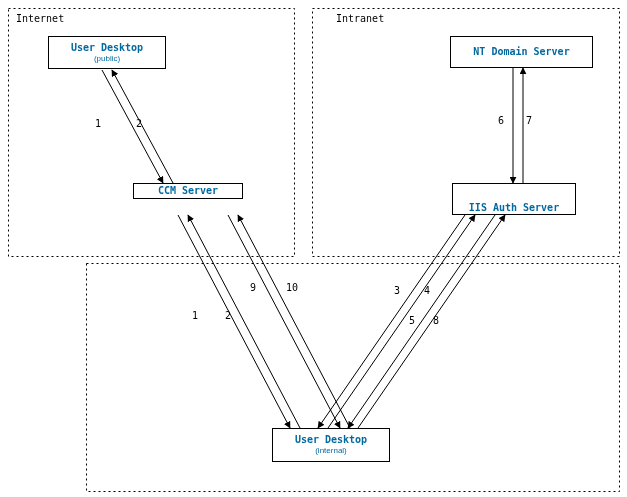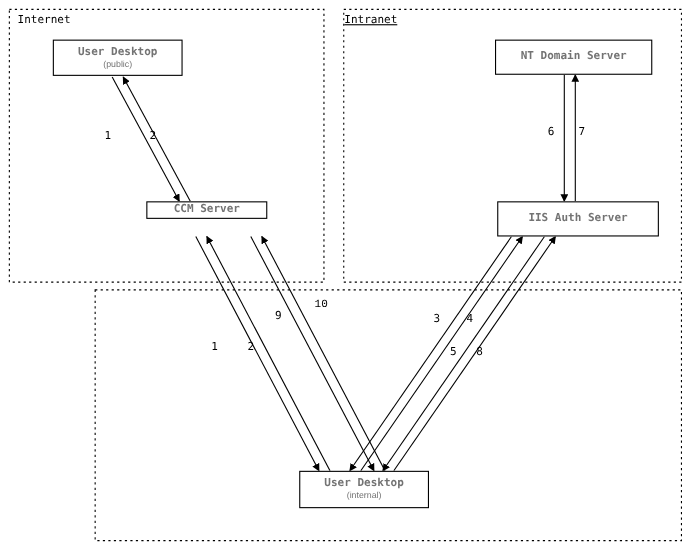--- a/index.html
+++ b/index.html
@@ -31,21 +31,21 @@
   }
   .node {
     position: absolute;
     border: 1px solid #000000;
     background: #ffffff;
     box-sizing: border-box;
     display: flex;
     flex-direction: column;
     align-items: center;
     justify-content: center;
-    color: #737373;
+    color: #0369a1;
   }
   .node .title {
     font-family: "DejaVu Sans Mono", monospace;
     font-size: 10px;
     font-weight: bold;
     line-height: 12px;
     white-space: nowrap;
   }
   .node .sub {
     font-family: Liberation Sans, sans-serif;
@@ -88,48 +88,48 @@
         <line x1="350" y1="428" x2="238" y2="215" stroke="#000000" stroke-width="1" marker-end="url(#arrow)"></line>
         <line x1="465" y1="215" x2="318" y2="428" stroke="#000000" stroke-width="1" marker-end="url(#arrow)"></line>
         <line x1="328" y1="428" x2="475" y2="215" stroke="#000000" stroke-width="1" marker-end="url(#arrow)"></line>
         <line x1="495" y1="215" x2="348" y2="428" stroke="#000000" stroke-width="1" marker-end="url(#arrow)"></line>
         <line x1="358" y1="428" x2="505" y2="215" stroke="#000000" stroke-width="1" marker-end="url(#arrow)"></line>
       </g>
   </svg>
 
   <div id="zone-labels">
       <div class="zone-label" style="left: 16px; top: 13px;">Internet</div>
-      <div class="zone-label" style="left: 313px; top: 13px; text-decoration: underline;">Intranet</div>
+      <div class="zone-label" style="left: 336px; top: 13px;">Intranet</div>
     </div>
   <div id="nodes">
       <div class="node" style="left: 48px; top: 36px; width: 118px; height: 33px;">
         <div class="title">User Desktop</div>
         <div class="sub">(public)</div>
       </div>
       <div class="node" style="left: 133px; top: 183px; width: 110px; height: 16px;">
         <div class="title">CCM Server</div>
       </div>
       <div class="node" style="left: 450px; top: 36px; width: 143px; height: 32px;">
         <div class="title">NT Domain Server</div>
       </div>
-      <div class="node" style="left: 452px; top: 183px; width: 147px; height: 32px;">
+      <div class="node" style="left: 452px; top: 183px; width: 124px; height: 32px; justify-content: flex-end;">
         <div class="title">IIS Auth Server</div>
       </div>
       <div class="node" style="left: 272px; top: 428px; width: 118px; height: 34px;">
         <div class="title">User Desktop</div>
         <div class="sub">(internal)</div>
       </div>
     </div>
   <div id="edge-labels">
       <div class="edge-label" style="left: 95px; top: 118px;">1</div>
       <div class="edge-label" style="left: 136px; top: 118px;">2</div>
       <div class="edge-label" style="left: 498px; top: 115px;">6</div>
       <div class="edge-label" style="left: 526px; top: 115px;">7</div>
       <div class="edge-label" style="left: 250px; top: 282px;">9</div>
-      <div class="edge-label" style="left: 286px; top: 272px; font-family: Liberation Mono, monospace;">10</div>
+      <div class="edge-label" style="left: 286px; top: 282px;">10</div>
       <div class="edge-label" style="left: 192px; top: 310px;">1</div>
       <div class="edge-label" style="left: 225px; top: 310px;">2</div>
       <div class="edge-label" style="left: 394px; top: 285px;">3</div>
       <div class="edge-label" style="left: 424px; top: 285px;">4</div>
       <div class="edge-label" style="left: 409px; top: 315px;">5</div>
       <div class="edge-label" style="left: 433px; top: 315px;">8</div>
     </div>
 
 </div>
 

